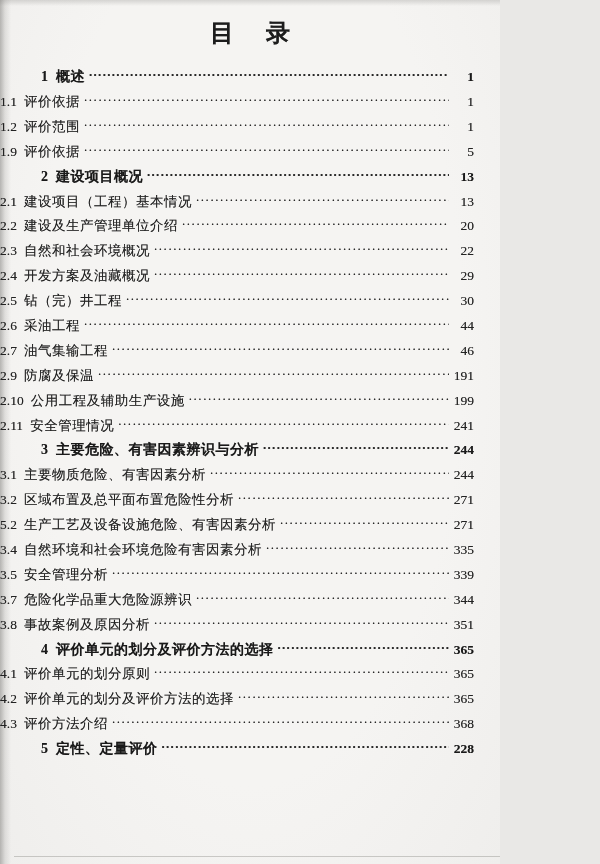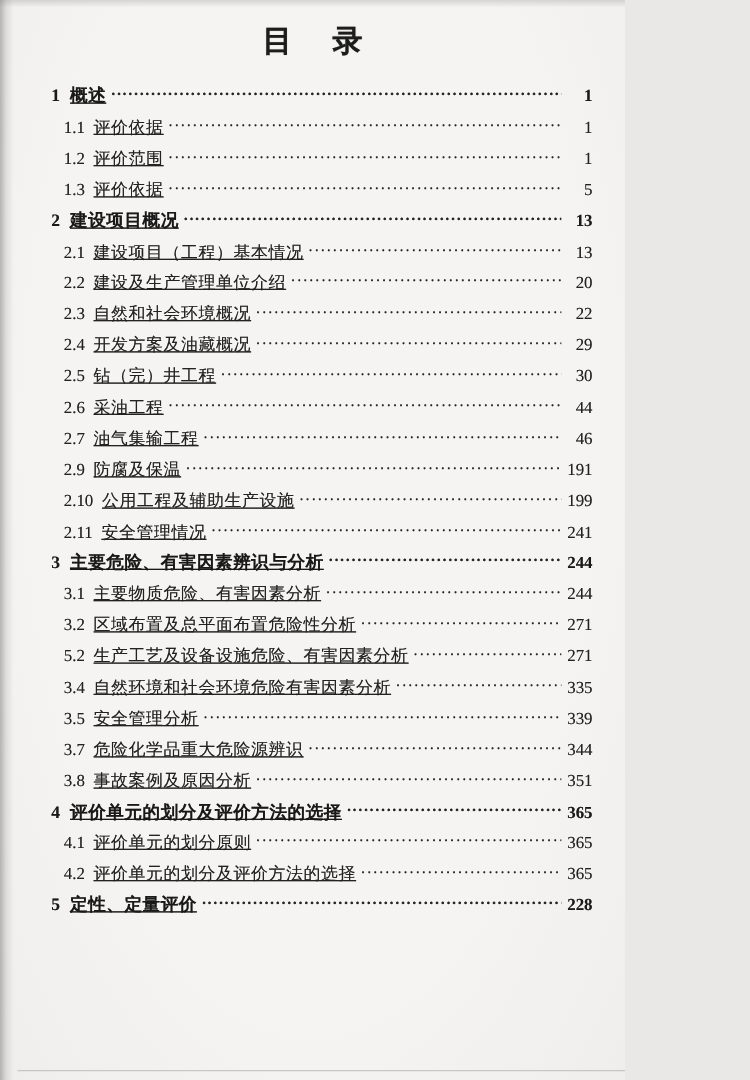--- a/index.html
+++ b/index.html
@@ -35,34 +35,33 @@
     text-shadow: 0 0 0.6px rgba(20,20,20,0.55);
   }
   .toc-list {
     margin-top: 13px;
     padding: 0 26px 0 0;
   }
   .row {
     display: flex;
     align-items: baseline;
     height: 24.9px;
-    padding-left: 51px;
     font-size: 13.5px;
     white-space: nowrap;
     text-shadow: 0 0 0.5px rgba(20,20,20,0.45);
   }
   .row.level1 {
     padding-left: 41px;
     font-weight: bold;
     font-size: 14px;
     color: #191919;
   }
   .num { margin-right: 7px; }
   .level1 .num { margin-right: 8px; }
-  .label { letter-spacing: 0.5px; text-decoration: underline; }
+  .label { letter-spacing: 0.5px; }
   .dots {
     flex: 1 1 auto;
     overflow: hidden;
     margin: 0 3px 0 4px;
     height: 16px;
     position: relative;
   }
   .dots::after {
     content: "....................................................................................................................................................................................................";
     position: absolute;
@@ -102,21 +101,21 @@
   </div>
 
   <div class="row level2">
     <span class="num">1.2</span>
     <span class="label">评价范围</span>
     <span class="dots"></span>
     <span class="pagenum">1</span>
   </div>
 
   <div class="row level2">
-    <span class="num">1.3</span>
+    <span class="num">1.9</span>
     <span class="label">评价依据</span>
     <span class="dots"></span>
     <span class="pagenum">5</span>
   </div>
 
 
   <div class="row level1">
     <span class="num">2</span>
     <span class="label">建设项目概况</span>
     <span class="dots"></span>
@@ -265,20 +264,26 @@
     <span class="pagenum">365</span>
   </div>
 
   <div class="row level2">
     <span class="num">4.2</span>
     <span class="label">评价单元的划分及评价方法的选择</span>
     <span class="dots"></span>
     <span class="pagenum">365</span>
   </div>
 
+  <div class="row level2">
+    <span class="num">4.3</span>
+    <span class="label">评价方法介绍</span>
+    <span class="dots"></span>
+    <span class="pagenum">368</span>
+  </div>
 
   <div class="row level1">
     <span class="num">5</span>
     <span class="label">定性、定量评价</span>
     <span class="dots"></span>
     <span class="pagenum">228</span>
   </div>
 </div>
 
   <div class="bottom-scan-line"></div>

